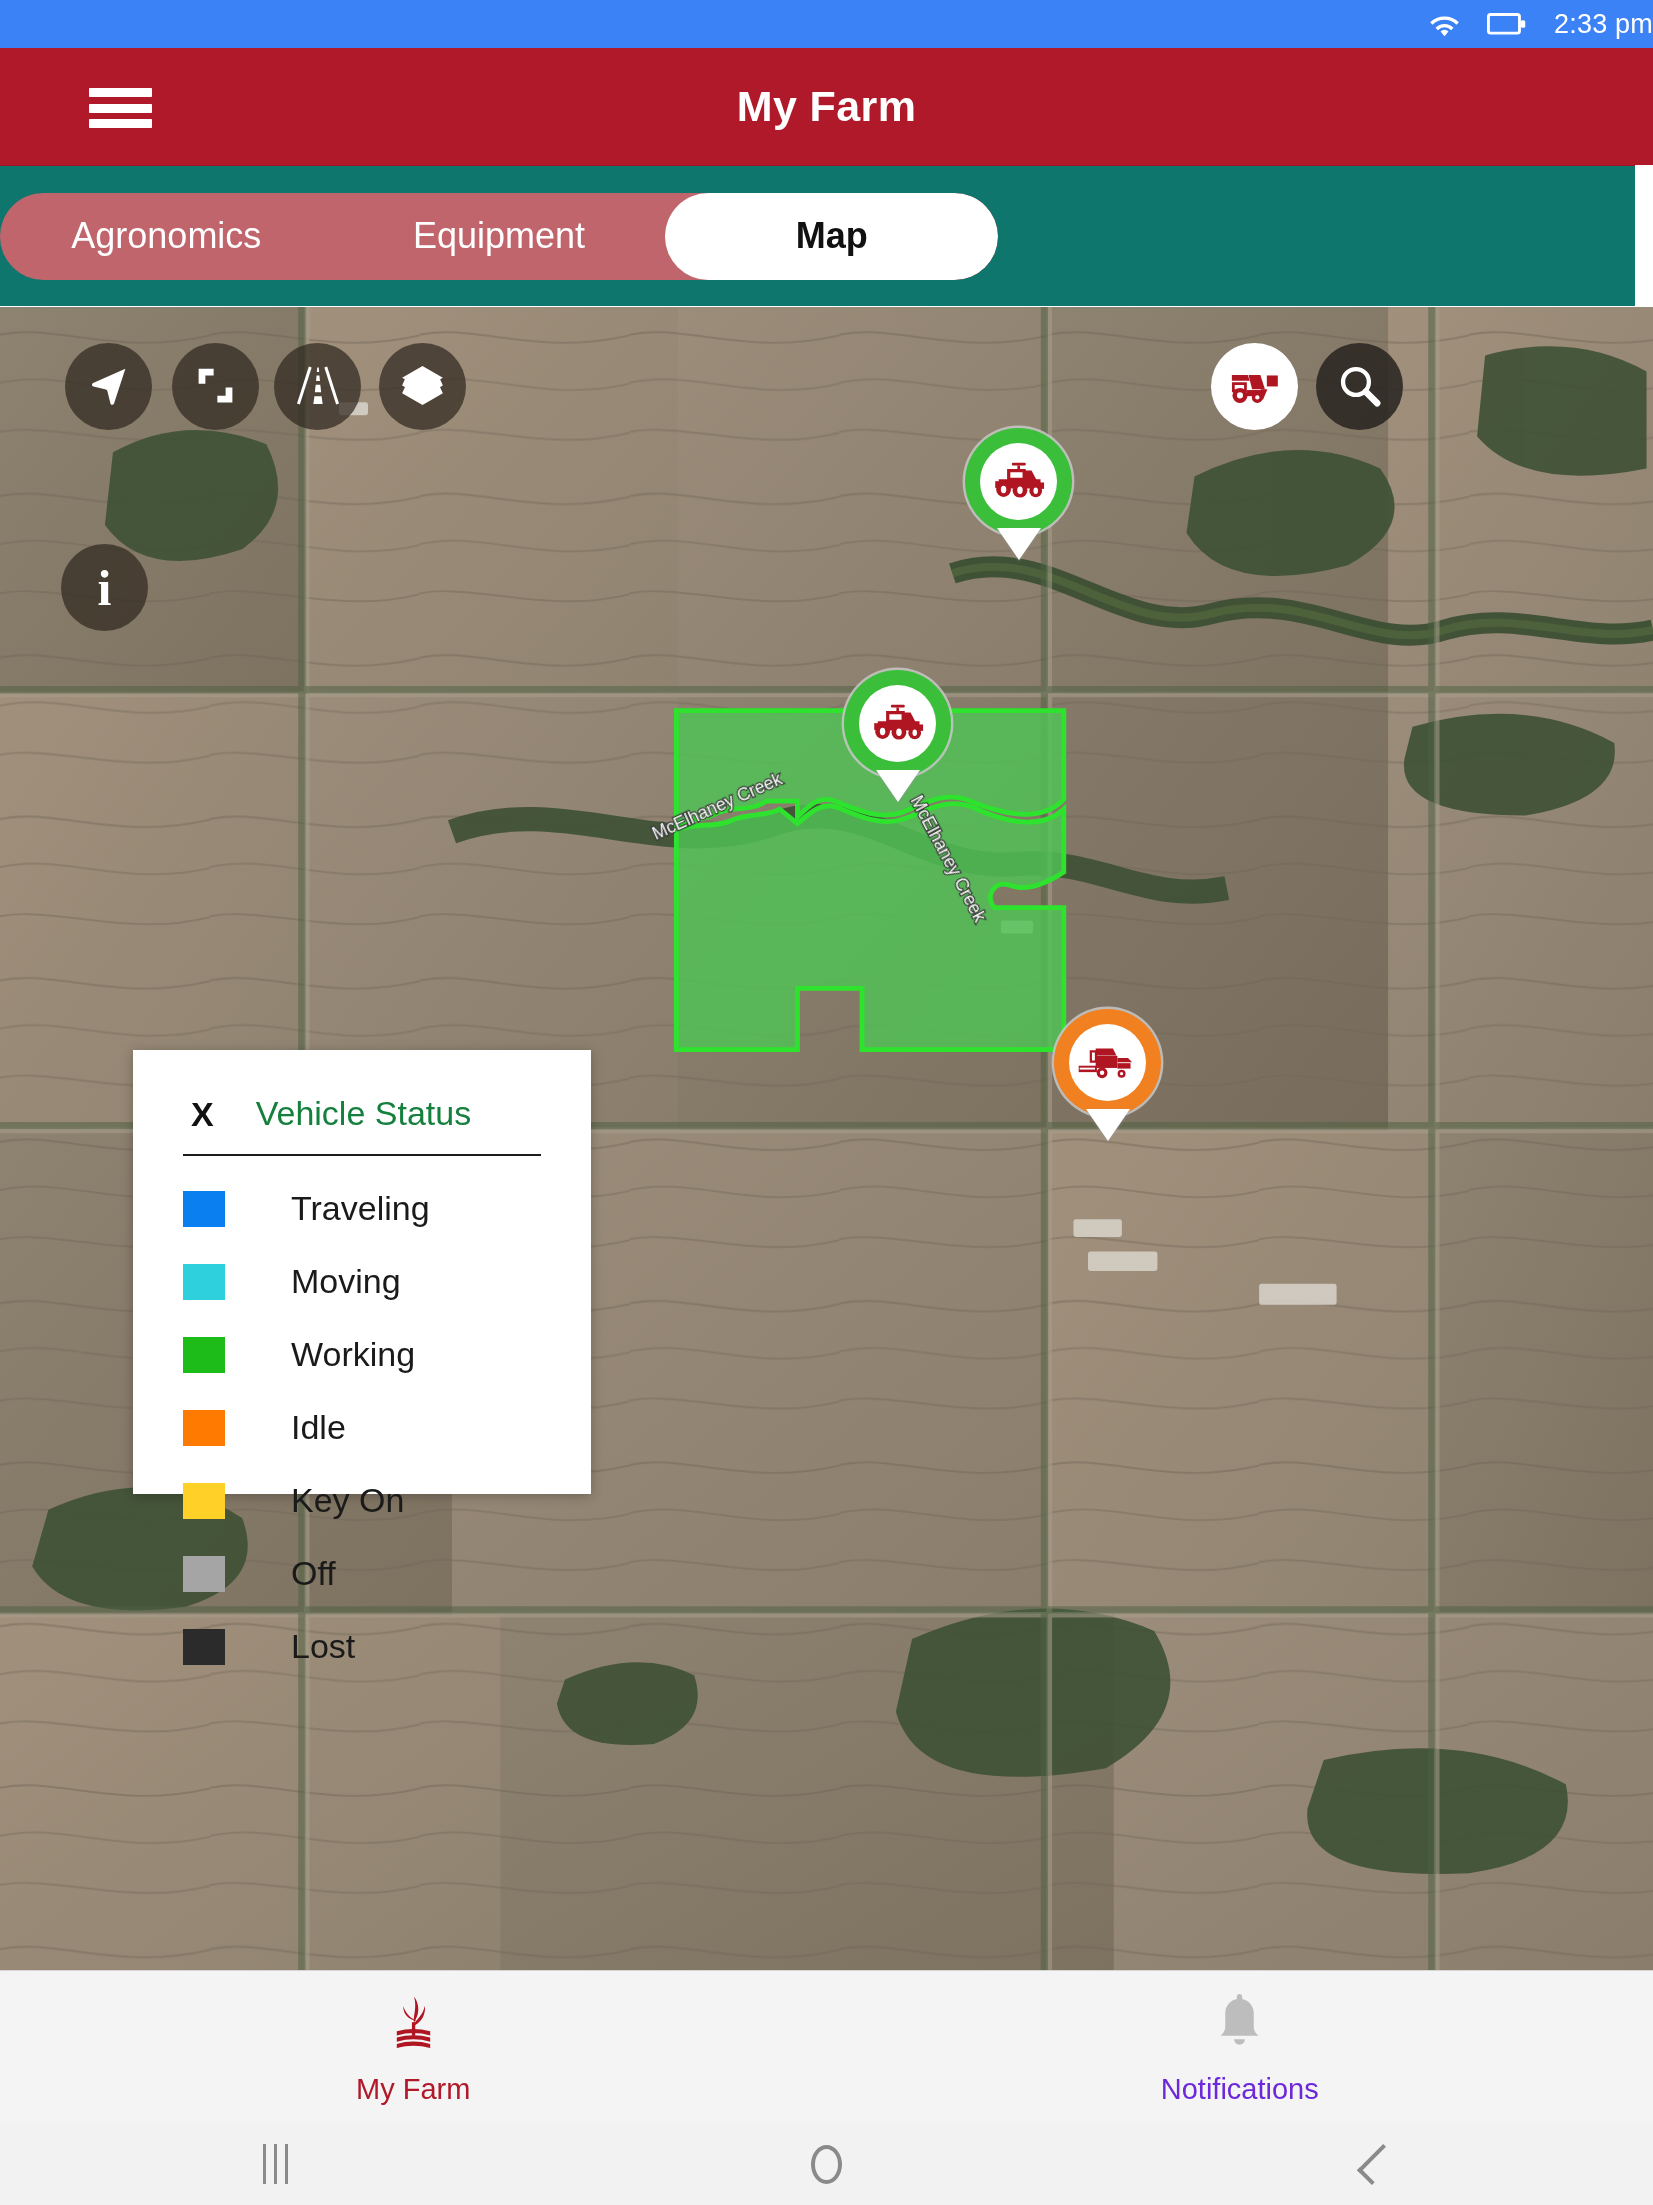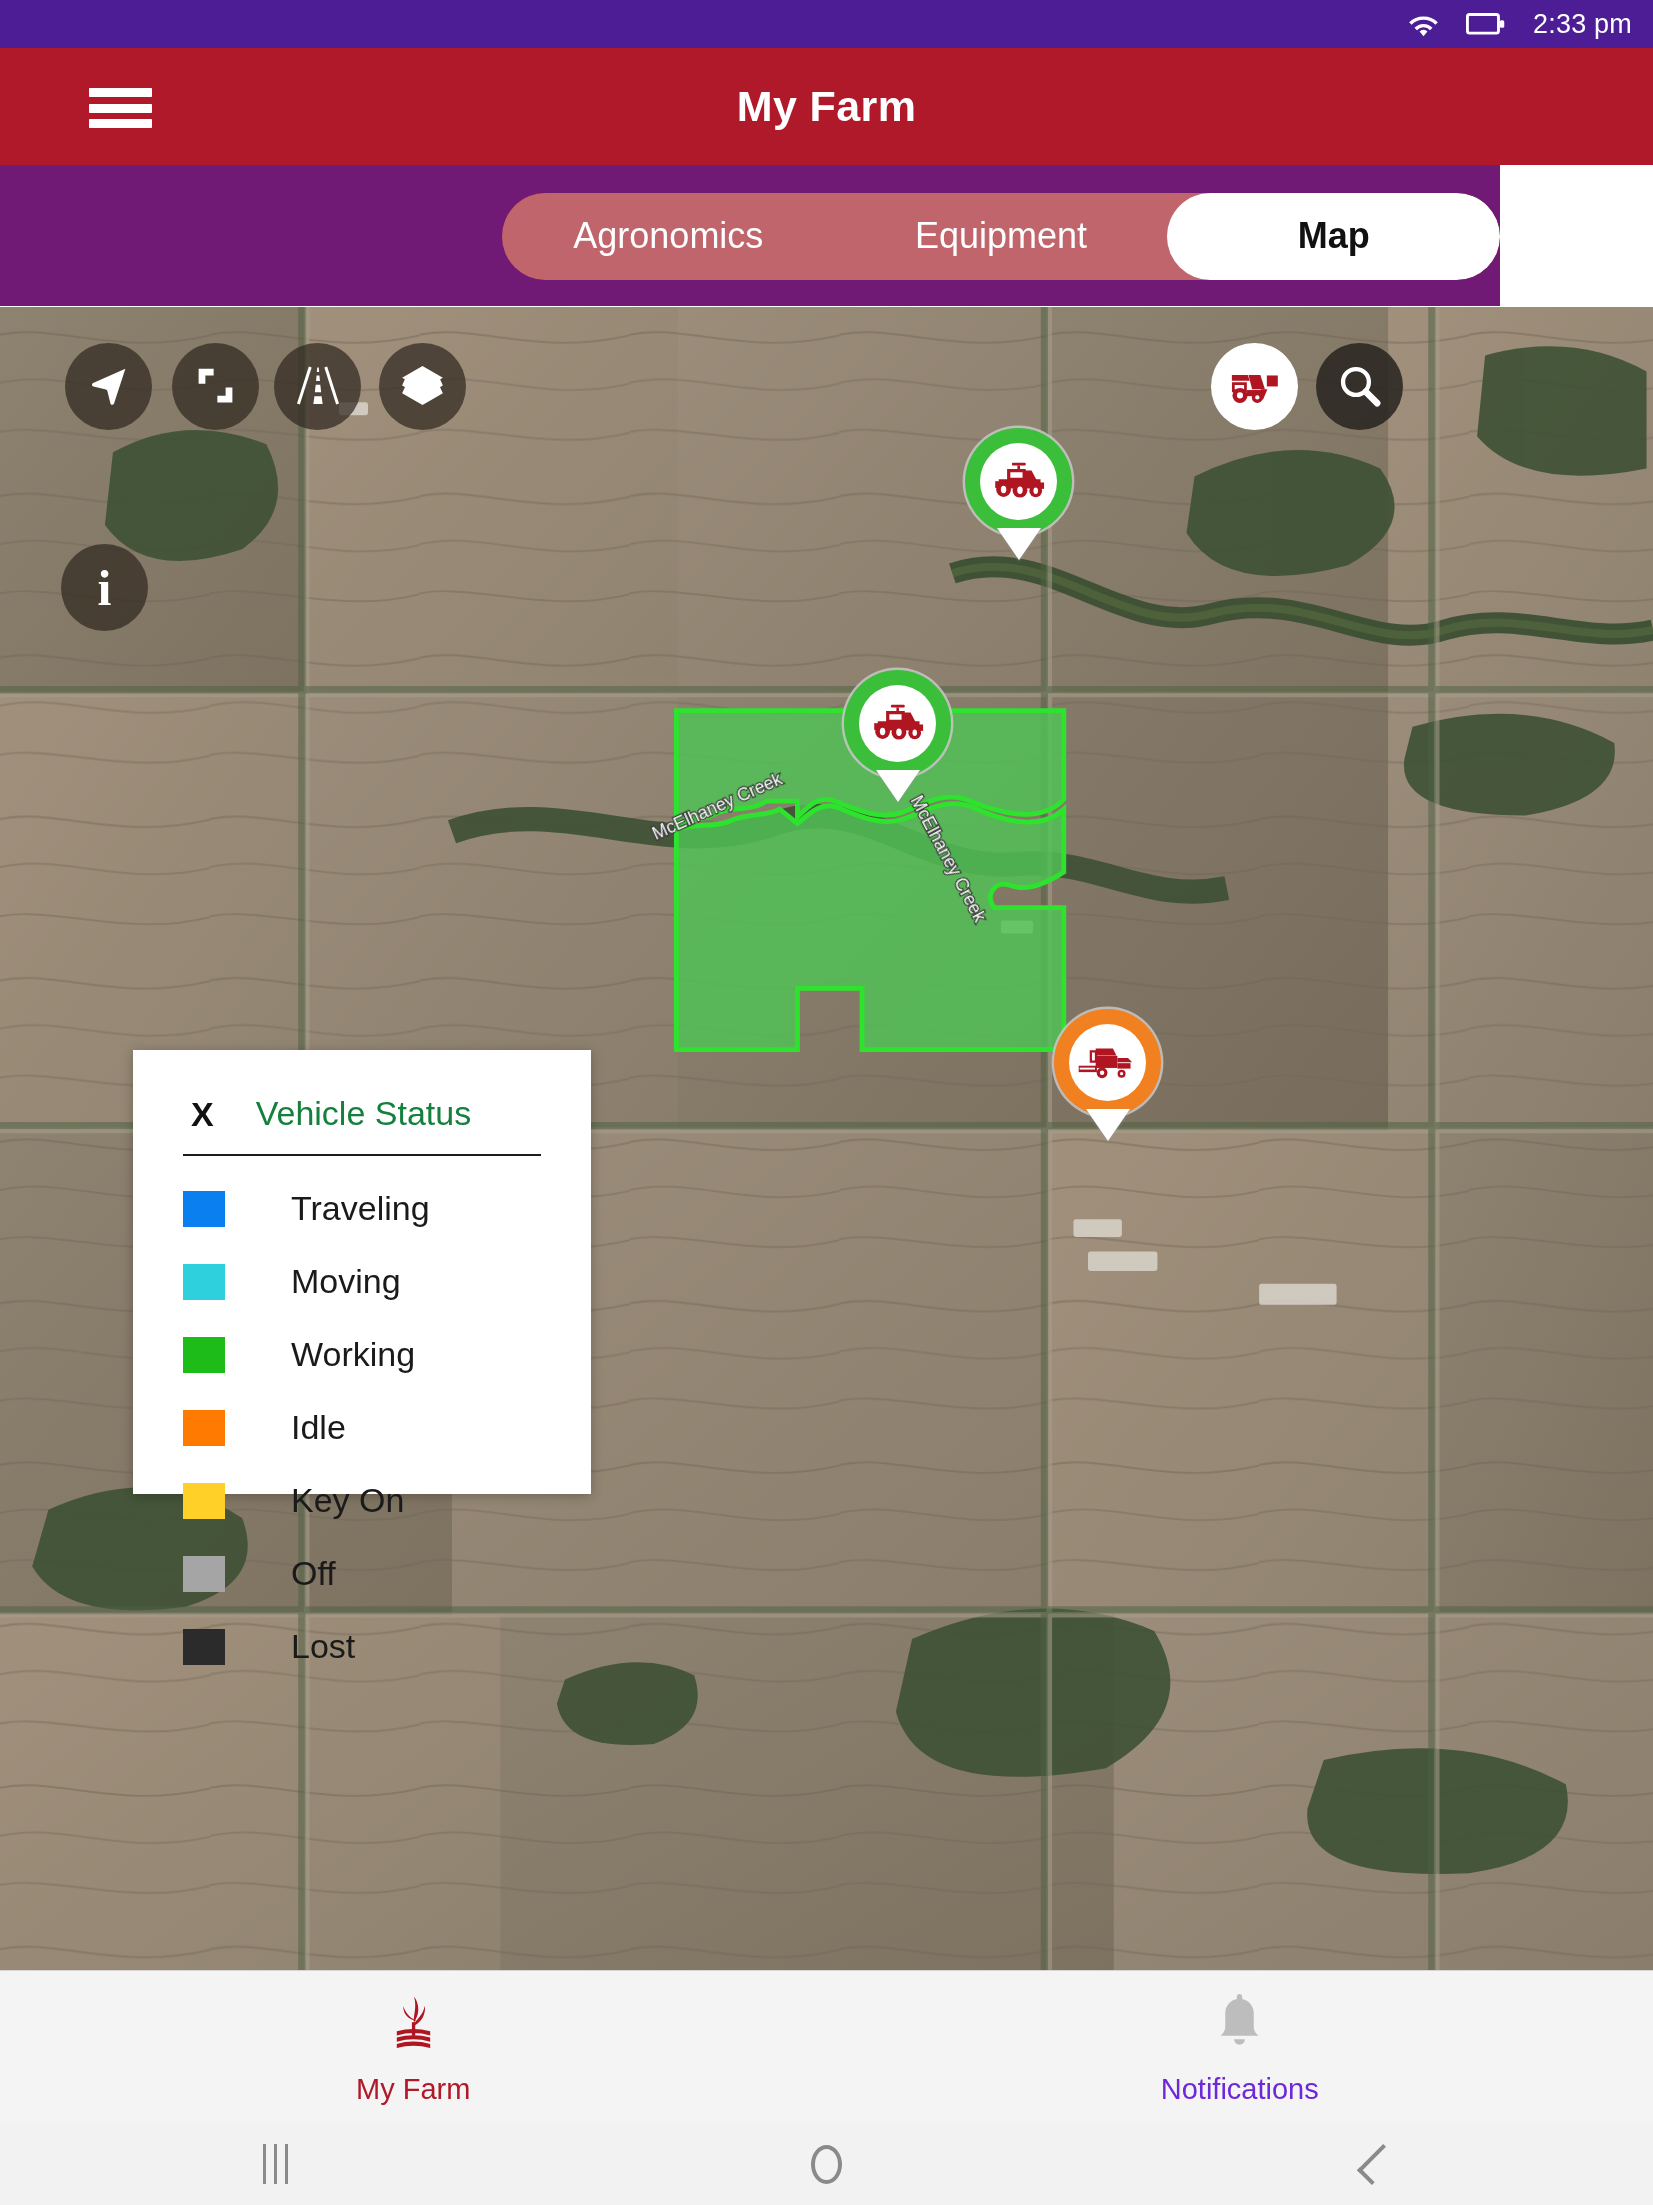--- a/index.html
+++ b/index.html
@@ -6,23 +6,22 @@
   html,body { width:1653px; height:2205px; overflow:hidden; }
   body {
     font-family:"Liberation Sans", sans-serif;
     background:#ffffff;
     -webkit-font-smoothing:antialiased;
   }
 
   
   #status-bar {
     position:absolute; left:0; top:0; width:1653px; height:48px;
-    background:#4c1d95;
+    background:#3b82f6;
     display:flex; align-items:center; justify-content:flex-end;
-    padding-right:21px;
   }
   #status-bar .sb-item { display:flex; align-items:center; margin-left:24px; }
   #wifi-icon svg, #battery-icon svg { display:block; }
   #status-time {
     color:#ffffff; font-size:27px; letter-spacing:0.2px;
     margin-left:27.4px; font-family:"Liberation Sans", sans-serif;
   }
 
   
   #app-header {
@@ -36,24 +35,24 @@
   }
   #menu-button span { display:block; height:9px; background:#fff; border-radius:0.8px; }
   #page-title {
     position:absolute; left:0; top:0; width:1653px; height:117px;
     display:flex; align-items:center; justify-content:center;
     color:#ffffff; font-size:43px; font-weight:bold; letter-spacing:0.4px;
   }
 
   
   #tab-bar {
-    position:absolute; left:0; top:165px; width:1500px; height:141px;
-    background:#701a75;
+    position:absolute; left:0; top:165px; width:1635px; height:141px;
+    background:#0f766e;
     border-top:1.6px solid #a01525;
-    display:flex; align-items:center; justify-content:flex-end;
+    display:flex; align-items:center; justify-content:flex-start;
   }
   #tab-pill {
     width:998px; height:87px; border-radius:44px;
     background:#c0656c;
     display:flex; align-items:center;
     overflow:hidden;
   }
   .tab {
     flex:1 1 0; height:87px;
     display:flex; align-items:center; justify-content:center;

